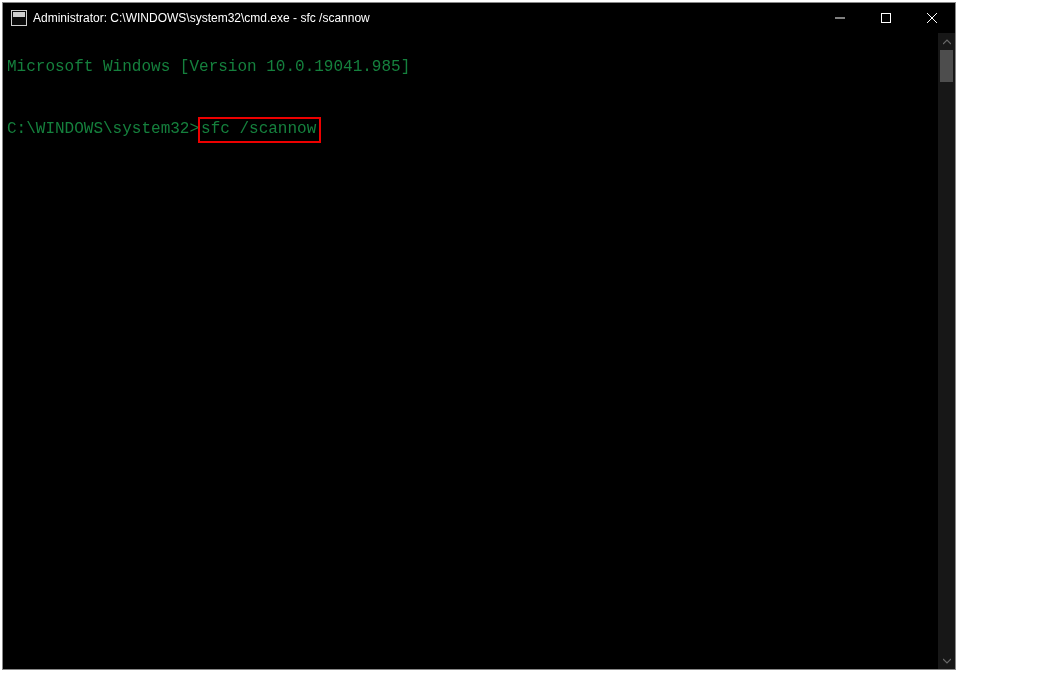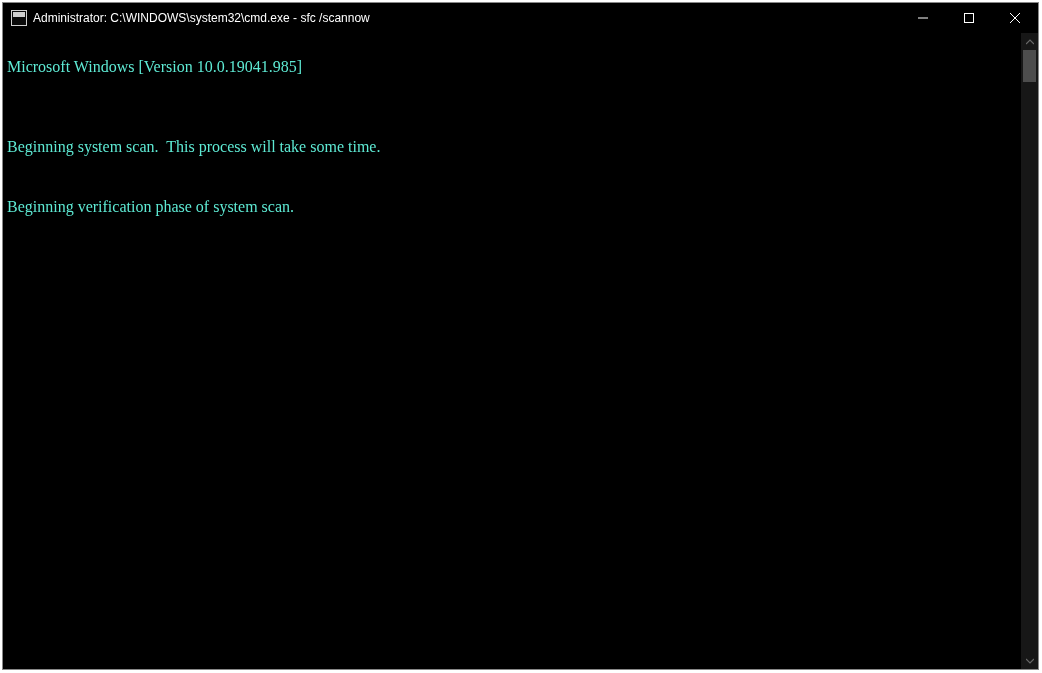--- a/index.html
+++ b/index.html
@@ -5,21 +5,21 @@
   * { margin: 0; padding: 0; box-sizing: border-box; }
   html, body {
     width: 1042px;
     height: 673px;
     background: #ffffff;
     overflow: hidden;
     font-family: "Segoe UI", Tahoma, sans-serif;
   }
   .window-frame {
     position: relative;
-    width: 1037px;
+    width: 954px;
     height: 668px;
     margin: 2px 0 0 2px;
     background: #000000;
     border: 1px solid #888888;
     display: flex;
     flex-direction: column;
   }
   
   .titlebar {
     height: 30px;
@@ -69,22 +69,22 @@
   
   .client {
     position: relative;
     flex: 1 1 auto;
     display: flex;
     overflow: hidden;
   }
   .terminal {
     flex: 1 1 auto;
     background: #000000;
-    color: #5eead4;
-    font-family: Liberation Serif, serif;
+    color: #15803d;
+    font-family: Liberation Mono, monospace;
     font-size: 16px;
     line-height: 20px;
     padding: 4px 0 8px 4px;
     white-space: pre;
   }
   .terminal-line { white-space: pre; }
   .highlight-box {
     display: inline-block;
     border: 2px solid #ed0000;
     padding: 0 3px 2px 1px;
@@ -146,24 +146,23 @@
           <line x1="10" y1="0" x2="0" y2="10" stroke="#ffffff" stroke-width="1"></line>
         </svg>
       </div>
     </div>
   </div>
 
   <div class="client">
     <div class="terminal">
 <div class="terminal-line">Microsoft Windows [Version 10.0.19041.985]</div>
 <div class="terminal-line"></div>
+<div class="terminal-line"><span>C:\WINDOWS\system32&gt;</span><span class="highlight-box"><span>sfc /scannow</span></span></div>
 <div class="terminal-line"></div>
-<div class="terminal-line">Beginning system scan.  This process will take some time.</div>
 <div class="terminal-line"></div>
-<div class="terminal-line">Beginning verification phase of system scan.</div>
     </div>
 
     <div class="vscrollbar">
       <div class="sb-btn">
         <svg width="8" height="6" viewBox="0 0 8 6">
           <polyline points="0,5 4,1 8,5" fill="none" stroke="#6a6a6a" stroke-width="1.2"></polyline>
         </svg>
       </div>
       <div class="sb-track">
         <div class="sb-thumb"></div>

